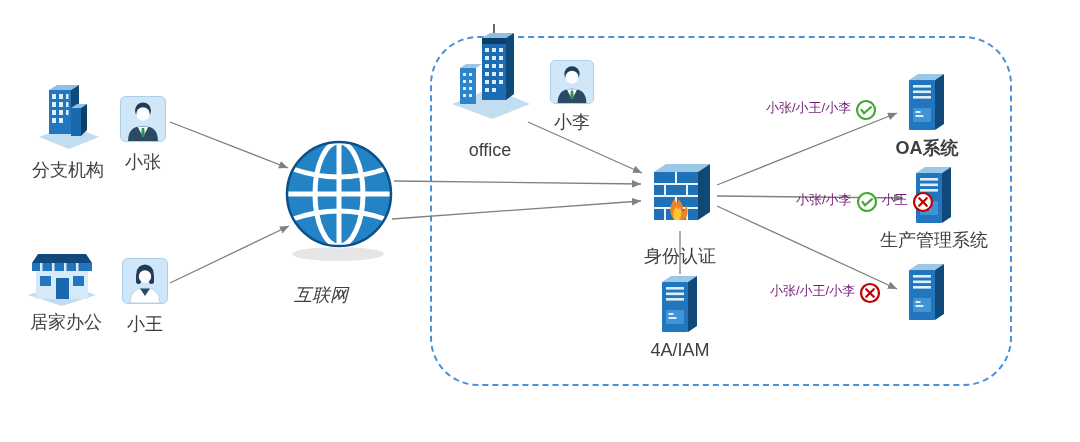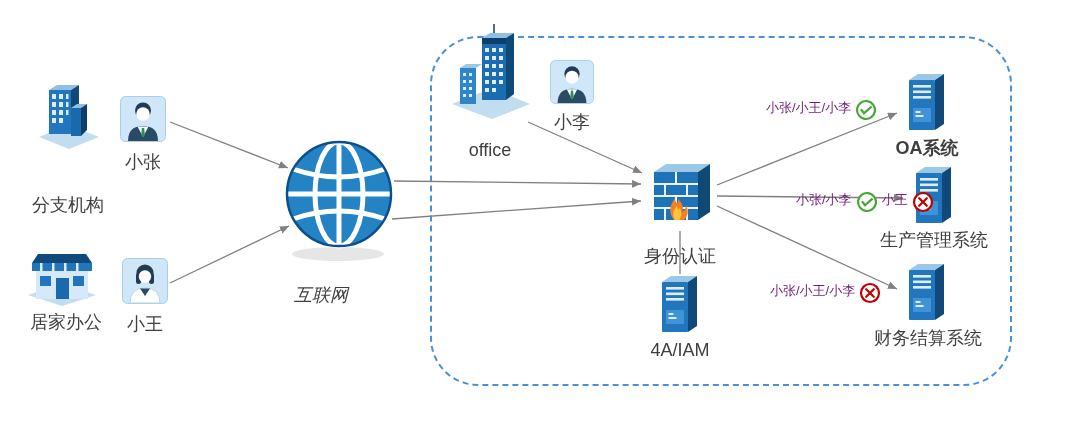--- a/index.html
+++ b/index.html
@@ -57,21 +57,21 @@
           <rect x="26" y="32" width="4" height="5"></rect>
           <rect x="33" y="32" width="2.5" height="5"></rect>
         <rect x="19" y="40" width="4" height="5"></rect>
           <rect x="26" y="40" width="4" height="5"></rect>
       </g>
       <polygon points="38,30 44,26 54,26 48,30" fill="#8fc0e4"></polygon>
       <polygon points="48,30 54,26 54,52 48,58" fill="#0d3f6b"></polygon>
       <rect x="38" y="30" width="10" height="28" fill="#1a69ae"></rect>
     </svg>
   </div>
-  <div class="label" style="left:23px;top:160px;width:90px;margin-top:35px;">分支机构</div>
+  <div class="label" style="left:23px;top:160px;width:90px;">分支机构</div>
 
   <div class="abs" style="left:120px;top:96px;">
     <svg width="46" height="46" viewBox="0 0 46 46">
       <rect x="0.5" y="0.5" width="45" height="45" rx="5" fill="#cfe7f8" stroke="#a9cfeb"></rect>
       <circle cx="23" cy="14.5" r="8" fill="#223c55"></circle>
       <circle cx="23" cy="18" r="6.8" fill="#fdfdfd"></circle>
       <path d="M8,45 Q8,30 23,30 Q38,30 38,45 Z" fill="#2a4a66"></path>
       <polygon points="17.5,30.5 23,41 28.5,30.5" fill="#ffffff"></polygon>
       <polygon points="21.8,32 24.2,32 24.8,39 23,41.5 21.2,39" fill="#2e8f57"></polygon>
     </svg>
@@ -286,21 +286,20 @@
       <g fill="#ddeefb">
         <rect x="8" y="13" width="18" height="2.6"></rect>
         <rect x="8" y="18.5" width="18" height="2.6"></rect>
         <rect x="8" y="24" width="18" height="2.6"></rect>
       </g>
       <rect x="8" y="36" width="18" height="14" fill="#3f93d6"></rect>
       <rect x="10.5" y="39" width="5" height="2" fill="#ddeefb"></rect>
       <rect x="10.5" y="43" width="8" height="2" fill="#ddeefb"></rect>
     </svg>
   </div>
-  <div class="label" style="left:863px;top:328px;width:130px;">财务结算系统</div>
   <div class="access-row" style="left:770px;top:282px;">
     <span class="users">小张/小王/小李</span>
     <span>
       <svg width="22" height="22" viewBox="0 0 22 22">
         <circle cx="11" cy="11" r="9" fill="#ffffff" stroke="#c00000" stroke-width="2.2"></circle>
         <path d="M7.2,7.2 L14.8,14.8 M14.8,7.2 L7.2,14.8" stroke="#c00000" stroke-width="2.2" stroke-linecap="round"></path>
       </svg>
     </span>
   </div>
 

